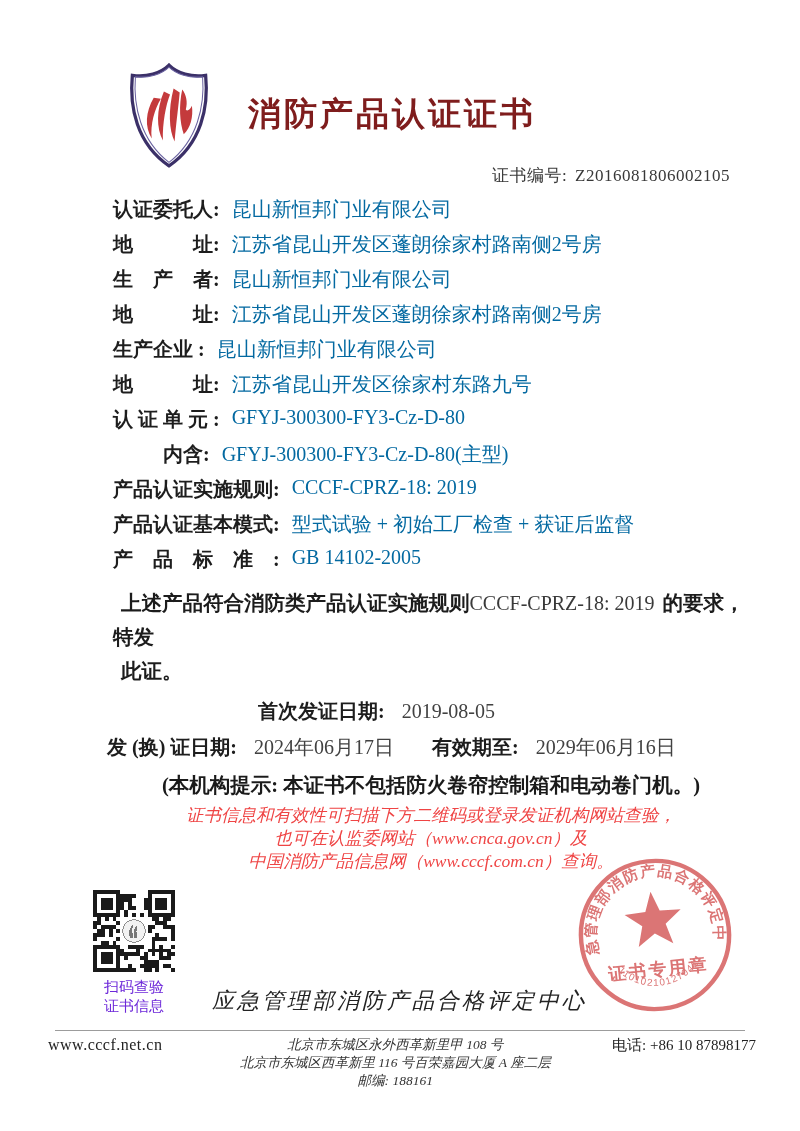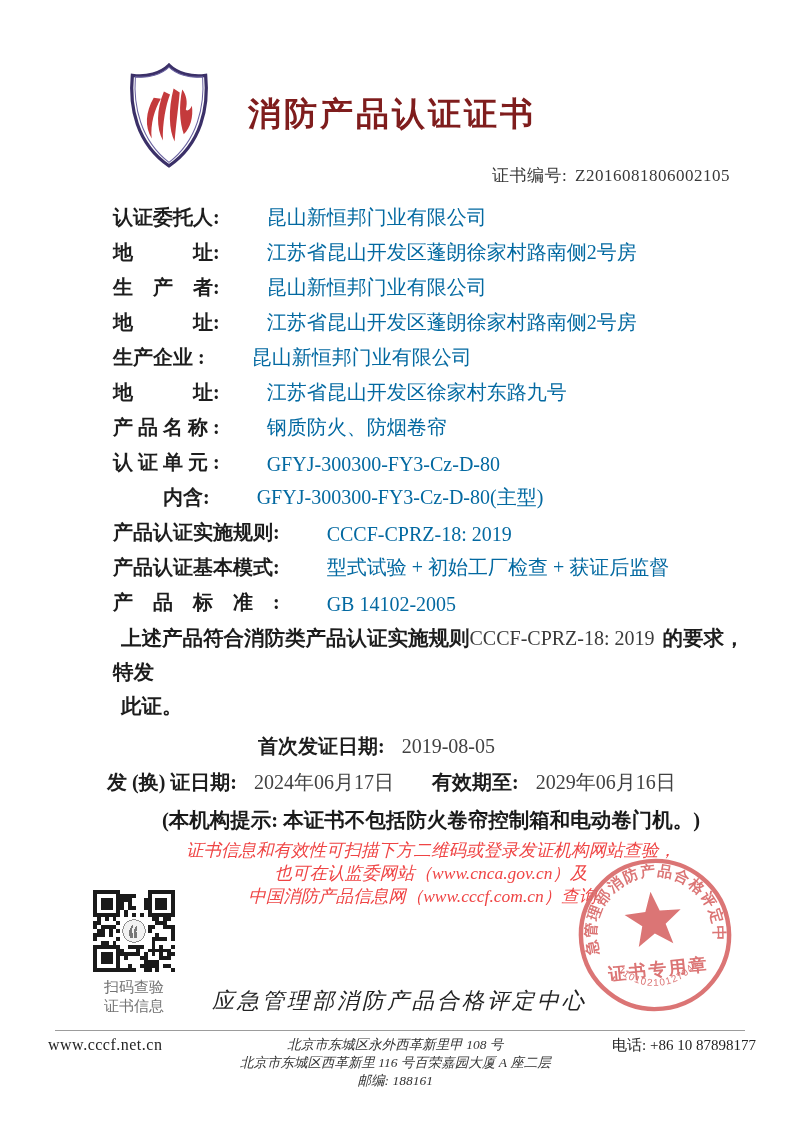--- a/index.html
+++ b/index.html
@@ -10,42 +10,42 @@
   }
   
   .logo{position:absolute;left:124px;top:60px;width:90px;height:112px;}
   .title{position:absolute;left:248px;top:92px;font-size:33px;letter-spacing:3px;
          font-weight:600;color:#7f1d1d;white-space:nowrap;}
   .certno{position:absolute;top:164px;right:70px;font-size:17px;color:#383838;letter-spacing:.5px;}
   .certno .cl{margin-right:8px;}
 
   
   .fields{position:absolute;left:113px;top:196px;width:636px;}
-  .row{display:flex;align-items:flex-end;height:35px;gap:35px;}
+  .row{display:flex;align-items:flex-start;height:35px;}
   .lbl{font-weight:700;font-size:20px;color:#1d1d1d;white-space:pre;flex:none;}
   .val{font-size:20px;color:#0369a1;margin-left:12px;white-space:pre;}
   .row.indent{padding-left:50px;}
 
   .statement{margin-top:5px;font-size:20.5px;line-height:34px;color:#1c1c1c;}
   .statement .b{font-weight:700;margin-left:8px;}
   .statement .code{font-weight:400;color:#3a3a3a;font-size:20px;}
 
   .first-issue{margin-top:6px;height:34px;line-height:34px;padding-left:145px;font-size:20px;}
   .first-issue .lbl{font-size:20px;}
   .first-issue .val,.reissue .val{font-size:20px;color:#414141;margin-left:12px;}
   .reissue{height:38px;line-height:38px;font-size:20px;margin-left:-6px;}
   .reissue .gap{display:inline-block;width:28px;}
   .notice{margin-top:5px;text-align:center;font-weight:700;font-size:20.5px;color:#1a1a1a;}
   .verify{margin-top:5px;text-align:center;font-size:17.5px;line-height:23px;color:#ef4444;font-style:italic;}
 
   
   .qr{position:absolute;left:93px;top:890px;width:82px;height:82px;}
   .qr svg{width:100%;height:100%;shape-rendering:crispEdges;}
   .qr-caption{position:absolute;left:90px;top:978px;width:88px;text-align:center;
-              font-size:15px;line-height:19px;color:#737373;}
+              font-size:15px;line-height:19px;color:#6d28d9;}
   .issuer{position:absolute;left:212px;top:986px;font-size:22px;letter-spacing:3px;
           color:#232323;font-style:italic;white-space:nowrap;}
   .seal{position:absolute;left:576px;top:856px;width:158px;height:158px;
         transform:rotate(-6deg);opacity:.92;}
   .divider{position:absolute;left:55px;right:55px;top:1030px;border-top:1.5px solid #9c9c9c;}
   .footer{position:absolute;left:48px;right:44px;top:1036px;display:flex;
           justify-content:space-between;align-items:flex-start;}
   .f-web{font-size:16px;color:#222;letter-spacing:.5px;}
   .f-center{text-align:center;font-size:13.5px;line-height:18px;color:#333;font-style:italic;margin-left:16px;}
   .f-phone{font-size:15px;color:#222;}
@@ -87,24 +87,20 @@
       <span class="lbl">地　　　址:</span>
       <span class="val">江苏省昆山开发区蓬朗徐家村路南侧2号房</span>
     </div>
     <div class="row">
       <span class="lbl">生产企业 :</span>
       <span class="val">昆山新恒邦门业有限公司</span>
     </div>
     <div class="row">
       <span class="lbl">地　　　址:</span>
       <span class="val">江苏省昆山开发区徐家村东路九号</span>
-    </div>
-    <div class="row">
-      <span class="lbl">产 品 名 称 :</span>
-      <span class="val">钢质防火、防烟卷帘</span>
     </div>
     <div class="row">
       <span class="lbl">认 证 单 元 :</span>
       <span class="val">GFYJ-300300-FY3-Cz-D-80</span>
     </div>
     <div class="row indent">
       <span class="lbl">内含:</span>
       <span class="val">GFYJ-300300-FY3-Cz-D-80(主型)</span>
     </div>
     <div class="row">

